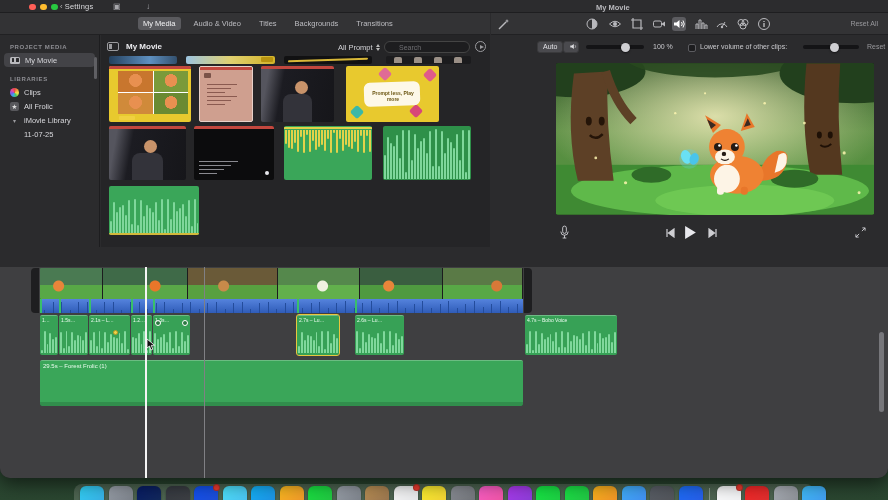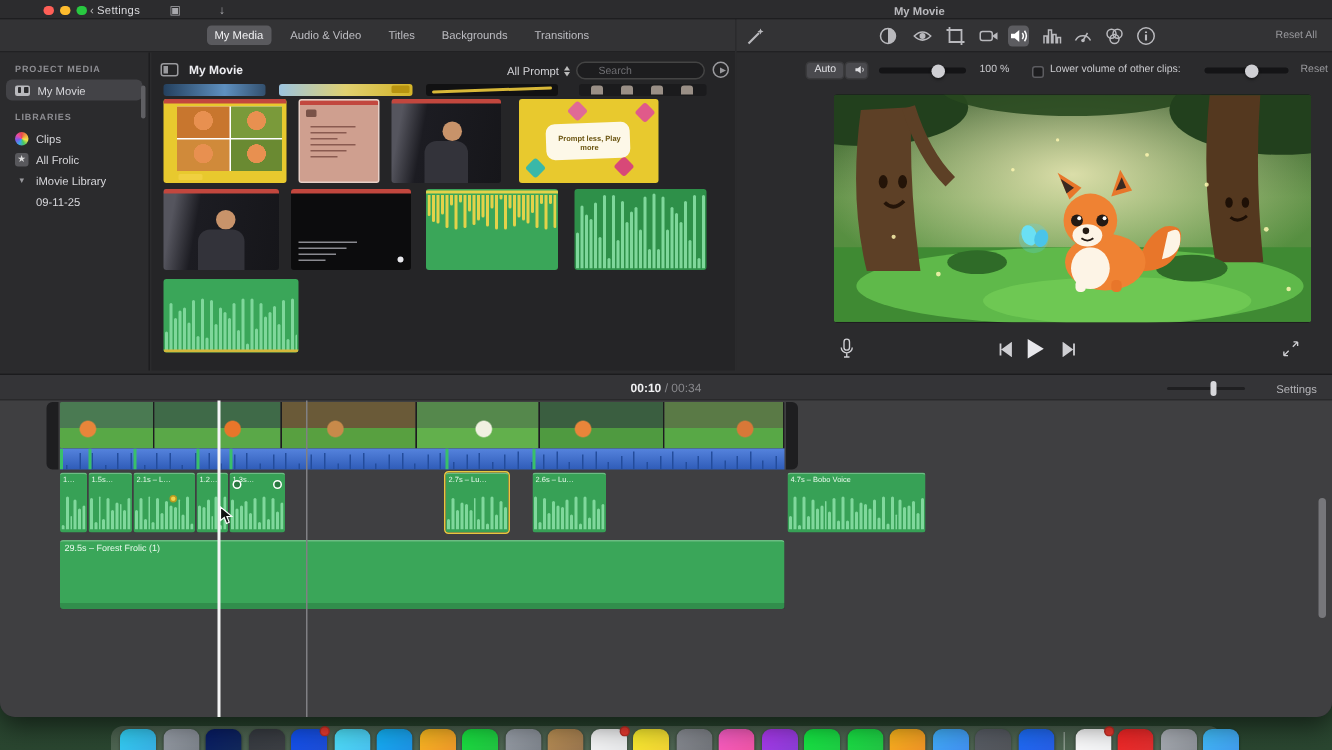--- a/index.html
+++ b/index.html
@@ -198,21 +198,21 @@
         </div>
         <div class="side-item">
           <span class="events-ic">★</span>
           <span>All Frolic</span>
         </div>
         <div class="side-item">
           <span class="chev-ic">▾</span>
           <span>iMovie Library</span>
         </div>
         <div class="side-item indent">
-          <span>09-11-25</span>
+          <span>11-07-25</span>
         </div>
       </div>
 
     <div class="browser">
       <div class="b-head">
         <span class="toggle-ic"></span>
         <span class="b-title">My Movie</span>
         <span class="filter">
           <span>All Prompt</span>
           <span class="updown">
@@ -571,30 +571,20 @@
             </svg>
           </span>
         <span class="t-ic" style="left:364px;top:6px">
             <svg viewBox="0 0 12 12" width="11" height="11">
               <path d="M1 11 L4.5 7.5 M1 11 H4 M1 11 V8 M11 1 L7.5 4.5 M11 1 H8 M11 1 V4" stroke="#cfcfd3" fill="none"></path>
             </svg>
           </span>
       </div>
     </div>
 
-    <div class="ttool">
-      <div class="timecode">
-        <span>00:10</span>
-        <span class="total"> <span>/</span> <span>00:34</span></span>
-      </div>
-      <span class="zoom-sl">
-          <span class="th"></span>
-        </span>
-      <span class="settings">Settings</span>
-    </div>
 
     <div class="timeline" id="timeline">
       <div class="tl-scroll"></div>
     <div class="bracket l" style="left: 31px;"></div>
         <div class="bracket r" style="left: 524px;"></div>
         <div class="strip">
           <div class="frame" style="width: 63px; background: radial-gradient(circle at 30% 58%, rgb(232, 133, 58) 0px, rgb(232, 133, 58) 5px, transparent 6px), linear-gradient(rgb(74, 122, 82) 0px, rgb(74, 122, 82) 55%, rgb(88, 168, 70) 55%, rgb(88, 168, 70) 100%);"></div>
           <div class="frame" style="width: 85px; background: radial-gradient(circle at 62% 58%, rgb(232, 118, 42) 0px, rgb(232, 118, 42) 5px, transparent 6px), linear-gradient(rgb(63, 106, 72) 0px, rgb(63, 106, 72) 55%, rgb(90, 168, 72) 55%, rgb(90, 168, 72) 100%);"></div>
           <div class="frame" style="width: 90px; background: radial-gradient(circle at 40% 58%, rgb(200, 138, 74) 0px, rgb(200, 138, 74) 5px, transparent 6px), linear-gradient(rgb(106, 90, 56) 0px, rgb(106, 90, 56) 55%, rgb(88, 160, 64) 55%, rgb(88, 160, 64) 100%);"></div>
           <div class="frame" style="width: 82px; background: radial-gradient(circle at 55% 58%, rgb(240, 240, 224) 0px, rgb(240, 240, 224) 5px, transparent 6px), linear-gradient(rgb(85, 136, 76) 0px, rgb(85, 136, 76) 55%, rgb(98, 176, 76) 55%, rgb(98, 176, 76) 100%);"></div>

